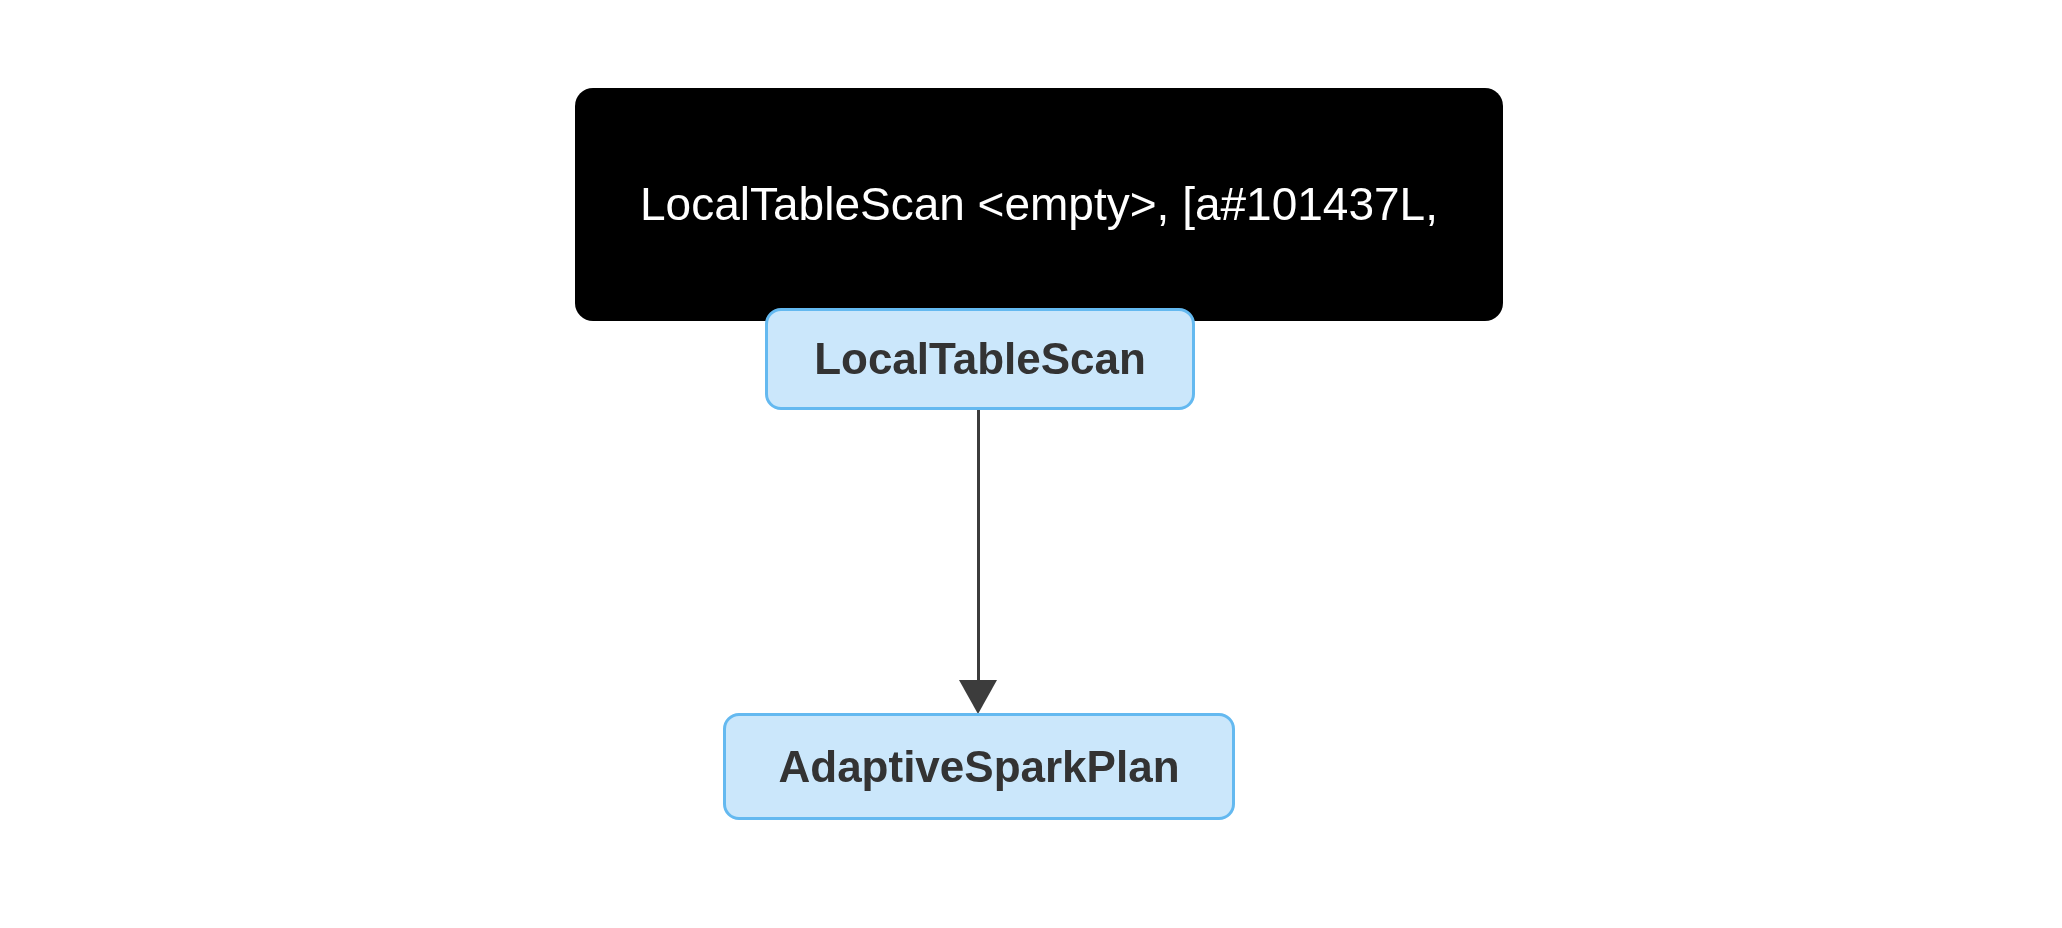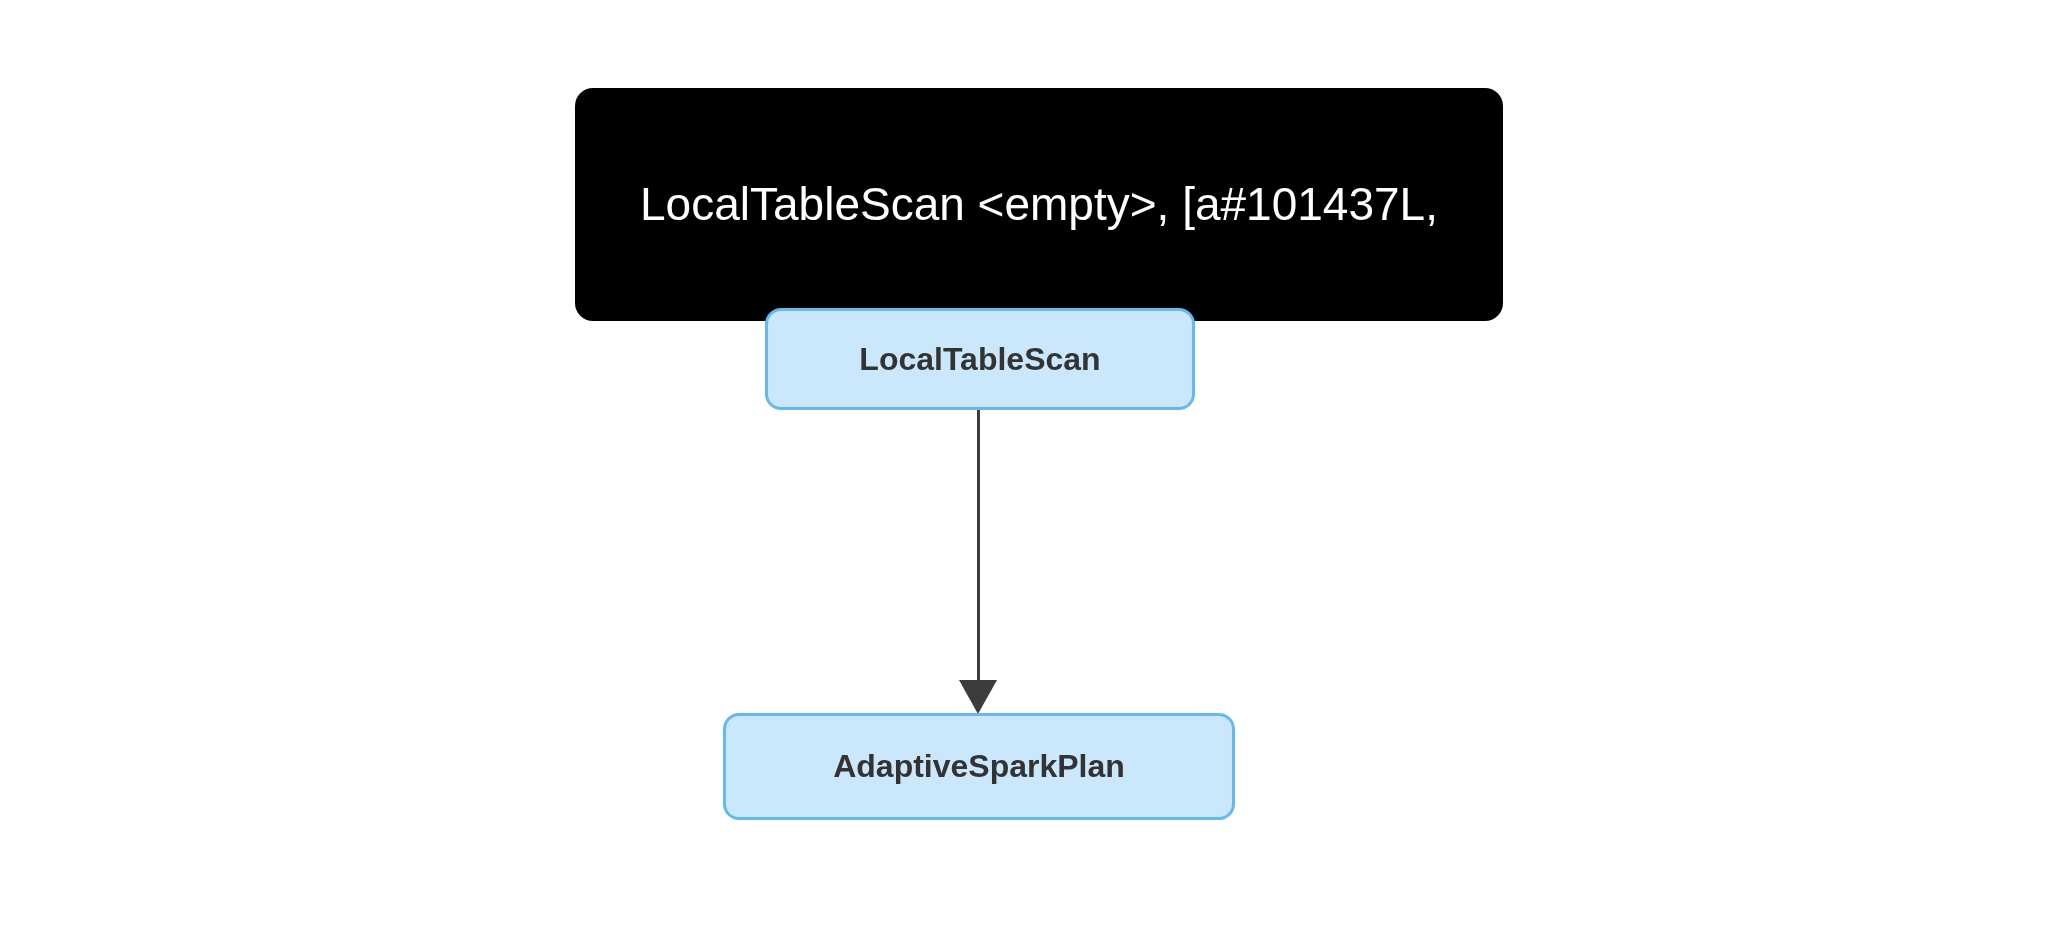--- a/index.html
+++ b/index.html
@@ -54,21 +54,21 @@
     position: absolute;
     box-sizing: border-box;
     background: var(--node-fill, #cbe7fb);
     border: 3px solid var(--node-border, #64b9f0);
     border-radius: 16px;
     display: flex;
     align-items: center;
     justify-content: center;
     color: var(--node-text, #333333);
     font-weight: bold;
-    font-size: 32px;
+    font-size: 44px;
     white-space: nowrap;
   }
   .node-local-table-scan {
     left: 765px;
     top: 308px;
     width: 430px;
     height: 102px;
   }
   .node-adaptive-spark-plan {
     left: 723px;

